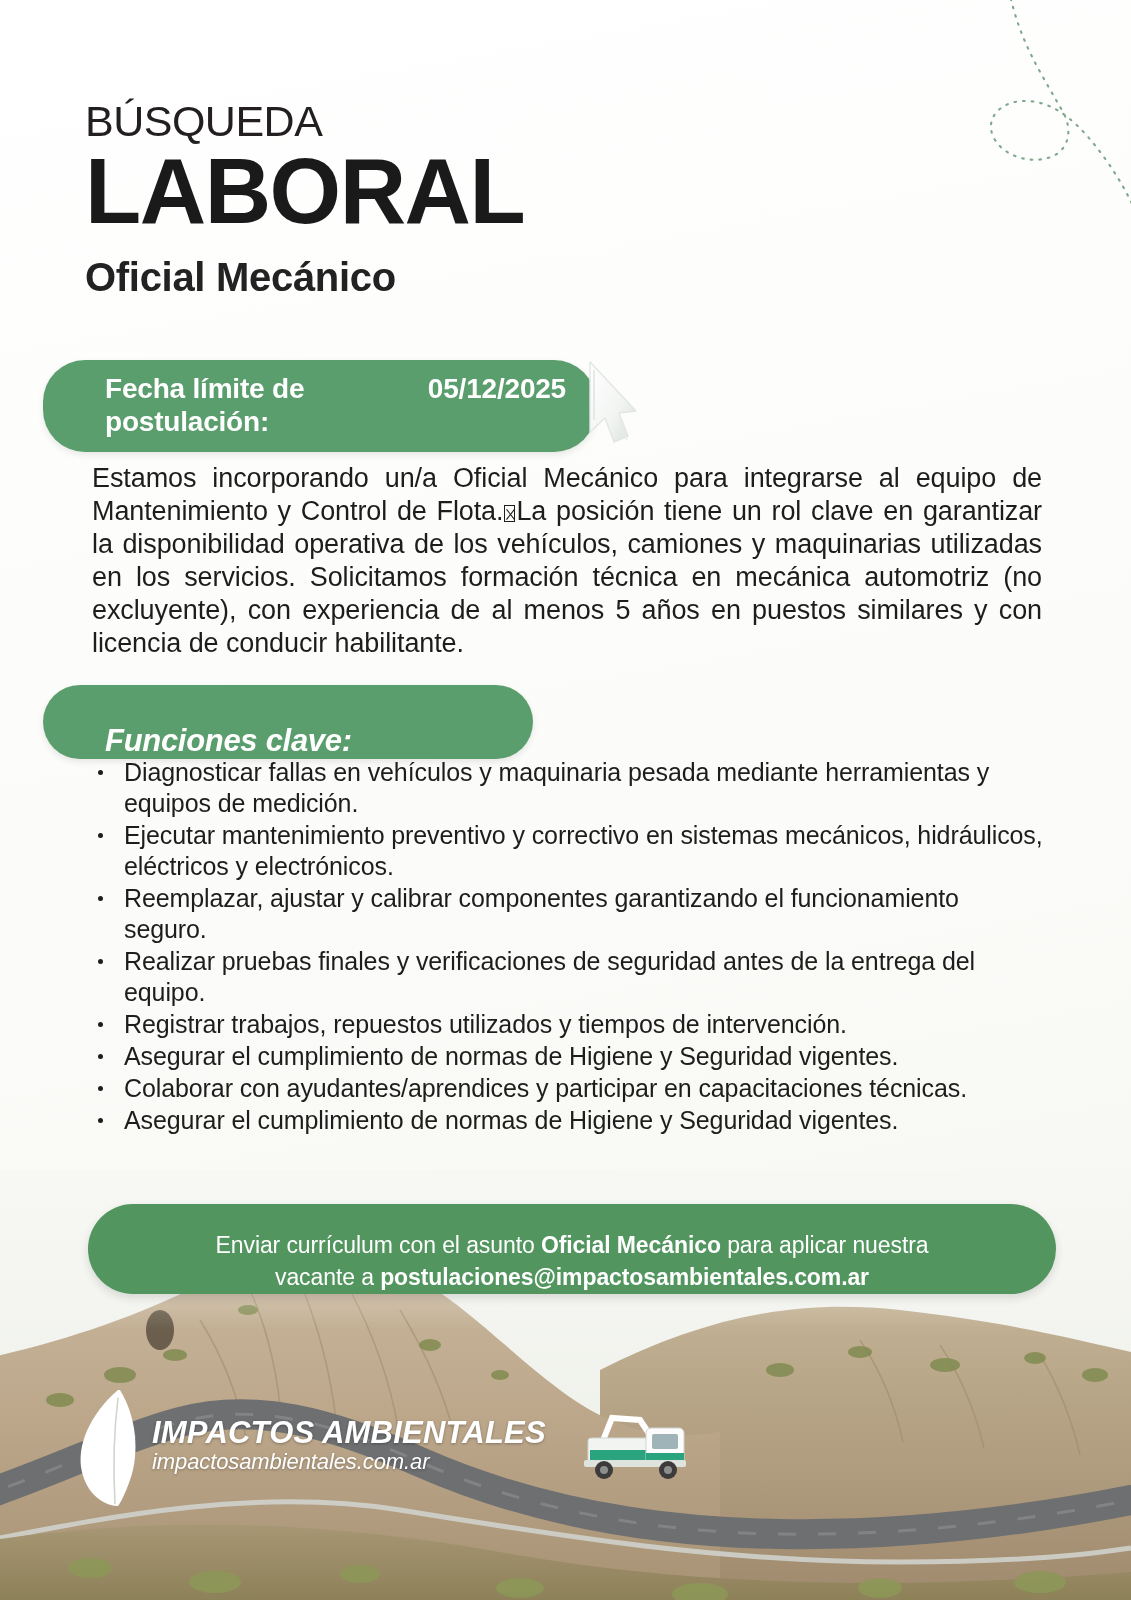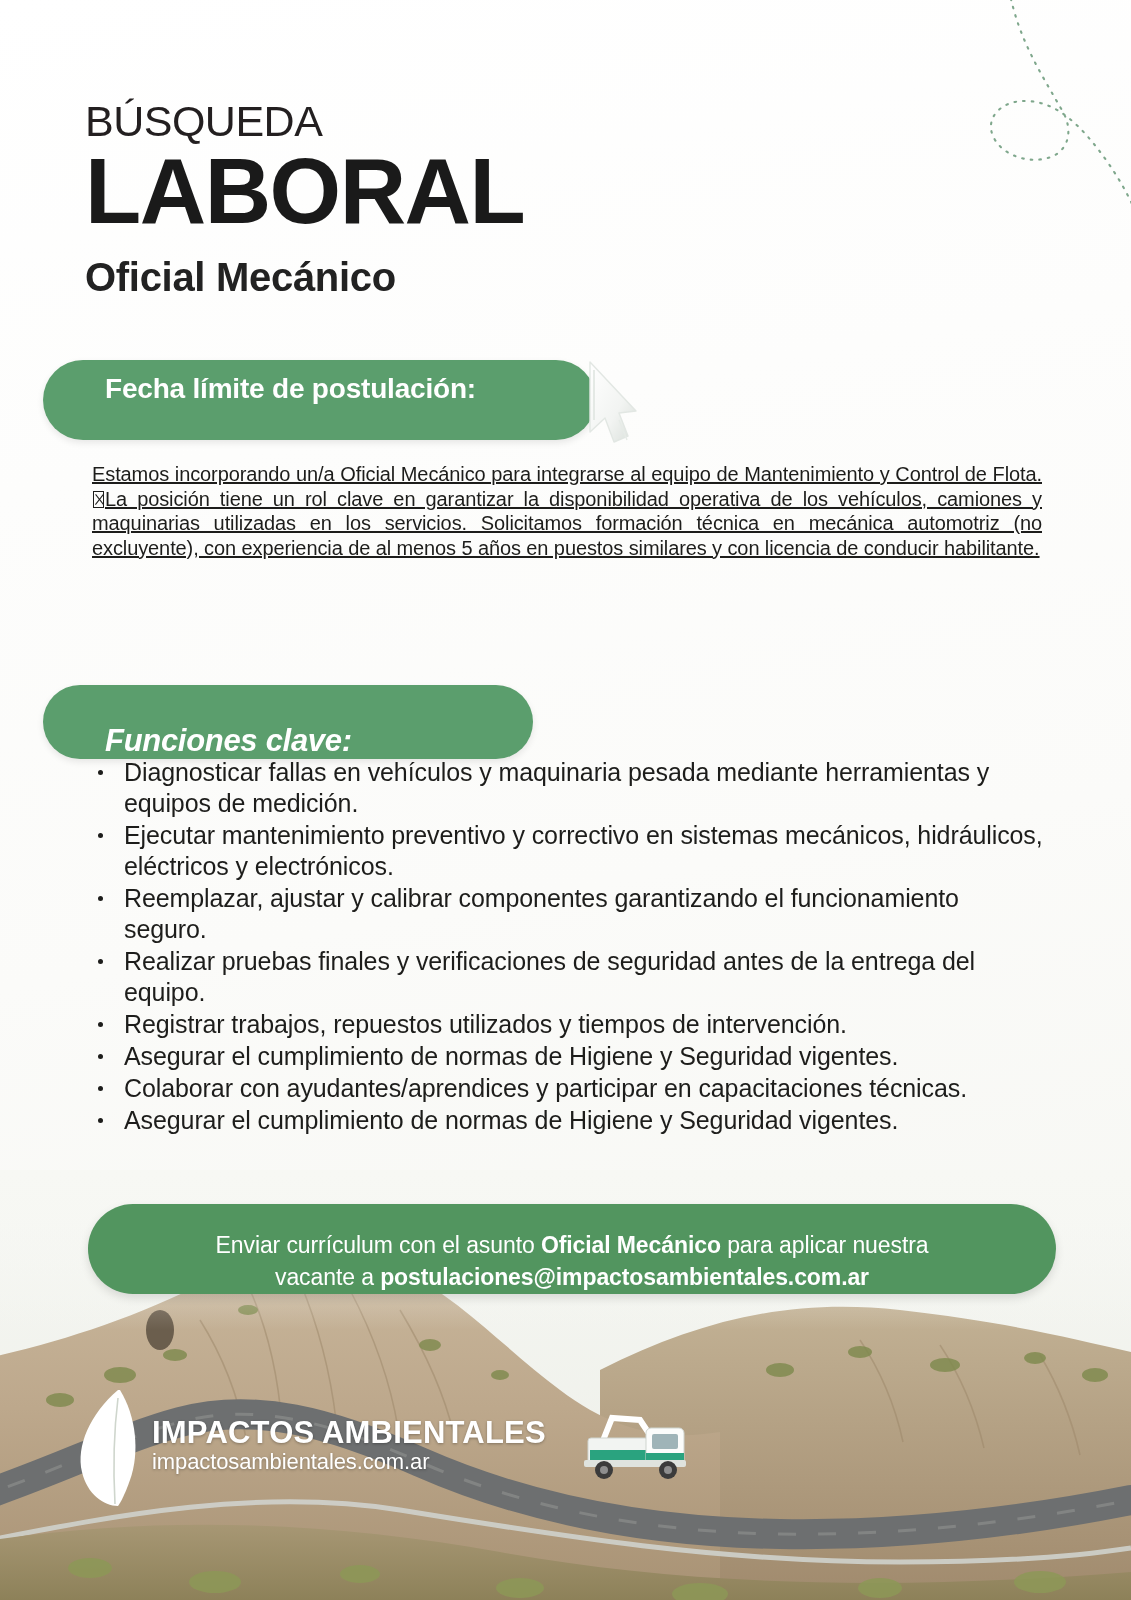--- a/index.html
+++ b/index.html
@@ -93,26 +93,25 @@
     height: 92px;
     pointer-events: none;
   }
 
   
   .intro {
     position: absolute;
     left: 92px;
     top: 462px;
     width: 950px;
-    font-size: 20px;
+    font-size: 27px;
     line-height: 1.225;
     color: #1d1d1b;
     text-align: justify;
     letter-spacing: -0.1px;
-    text-decoration: underline;
   }
   .tofu {
     display: inline-block;
     width: 11px;
     height: 17px;
     border: 1.4px solid #1d1d1b;
     position: relative;
     vertical-align: -2px;
     margin: 0 1px;
   }
@@ -213,20 +212,21 @@
   .pill-cta b { font-weight: 700; }
 
   
   .logo-block {
     position: absolute;
     left: 74px;
     bottom: 92px;
     display: flex;
     align-items: center;
     gap: 6px;
+    font-style: italic;
   }
   .logo-leaf { width: 72px; height: 120px; flex: none; }
   .logo-text { padding-bottom: 4px; }
   .logo-name {
     font-size: 31px;
     font-weight: 700;
     color: #ffffff;
     letter-spacing: 0.2px;
     text-shadow: 0 1px 3px rgba(0,0,0,0.30);
     line-height: 1.0;
@@ -251,20 +251,21 @@
   </svg>
 
   <div class="heading-block">
     <div class="title-small">BÚSQUEDA</div>
     <div class="title-big">LABORAL</div>
     <div class="title-role">Oficial Mecánico</div>
   </div>
 
   <div class="pill-deadline">
     <div class="line">Fecha límite de postulación:</div>
+    <div class="line">05/12/2025</div>
   </div>
 
   <svg class="cursor-arrow" viewBox="0 0 62 92">
     <defs>
       <linearGradient id="cg" x1="0" y1="0" x2="1" y2="1">
         <stop offset="0%" stop-color="#ffffff"></stop>
         <stop offset="60%" stop-color="#f2f4f2"></stop>
         <stop offset="100%" stop-color="#d8ded9"></stop>
       </linearGradient>
     </defs>

